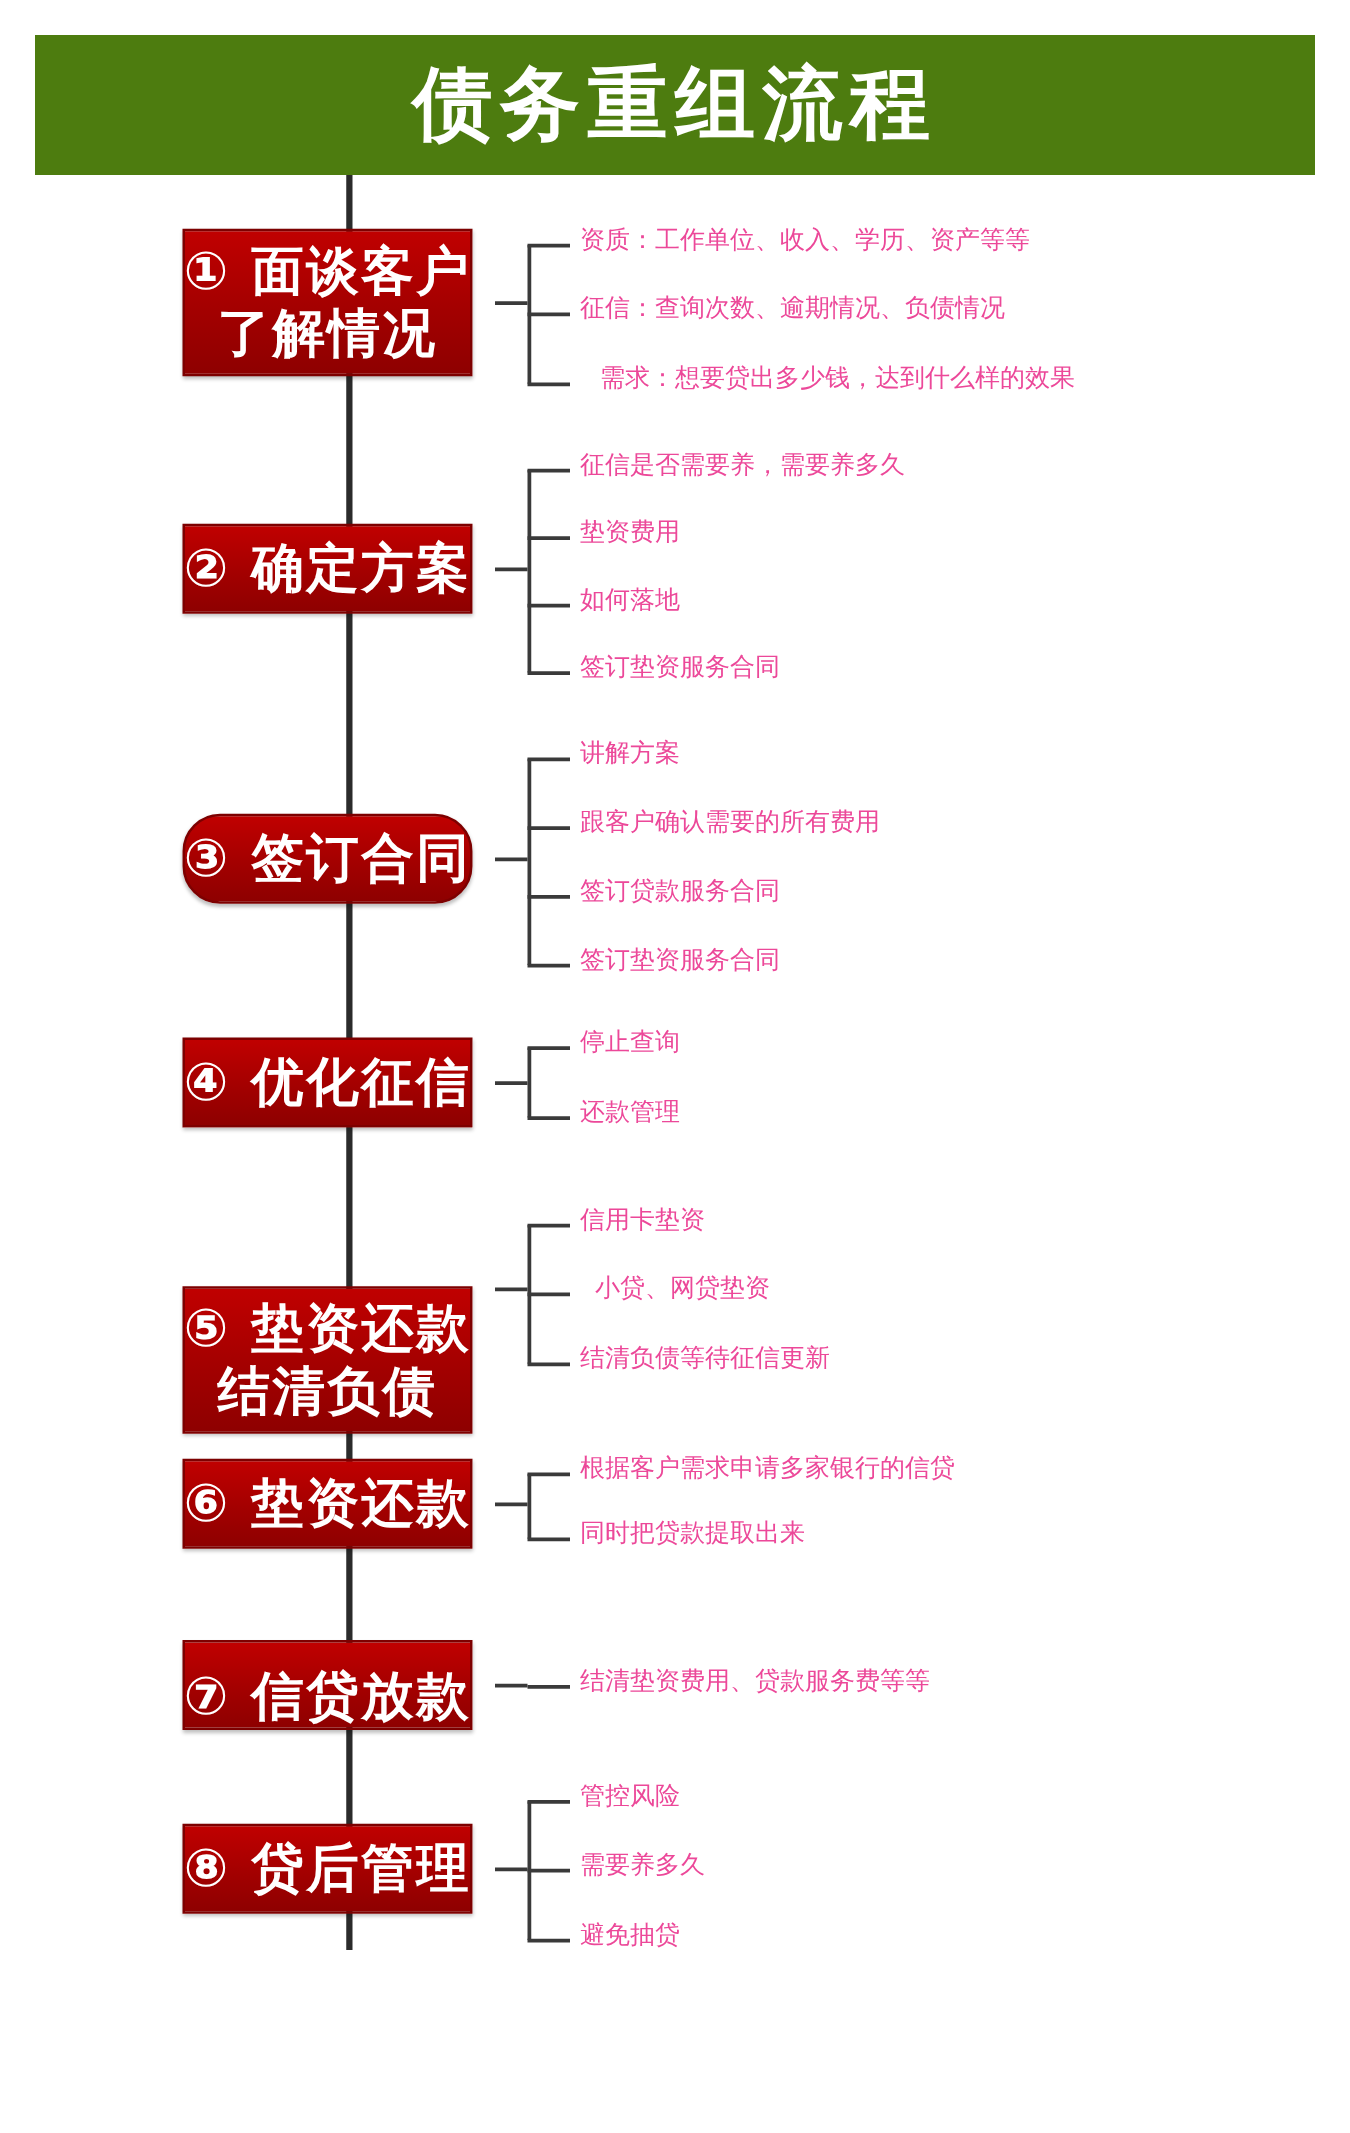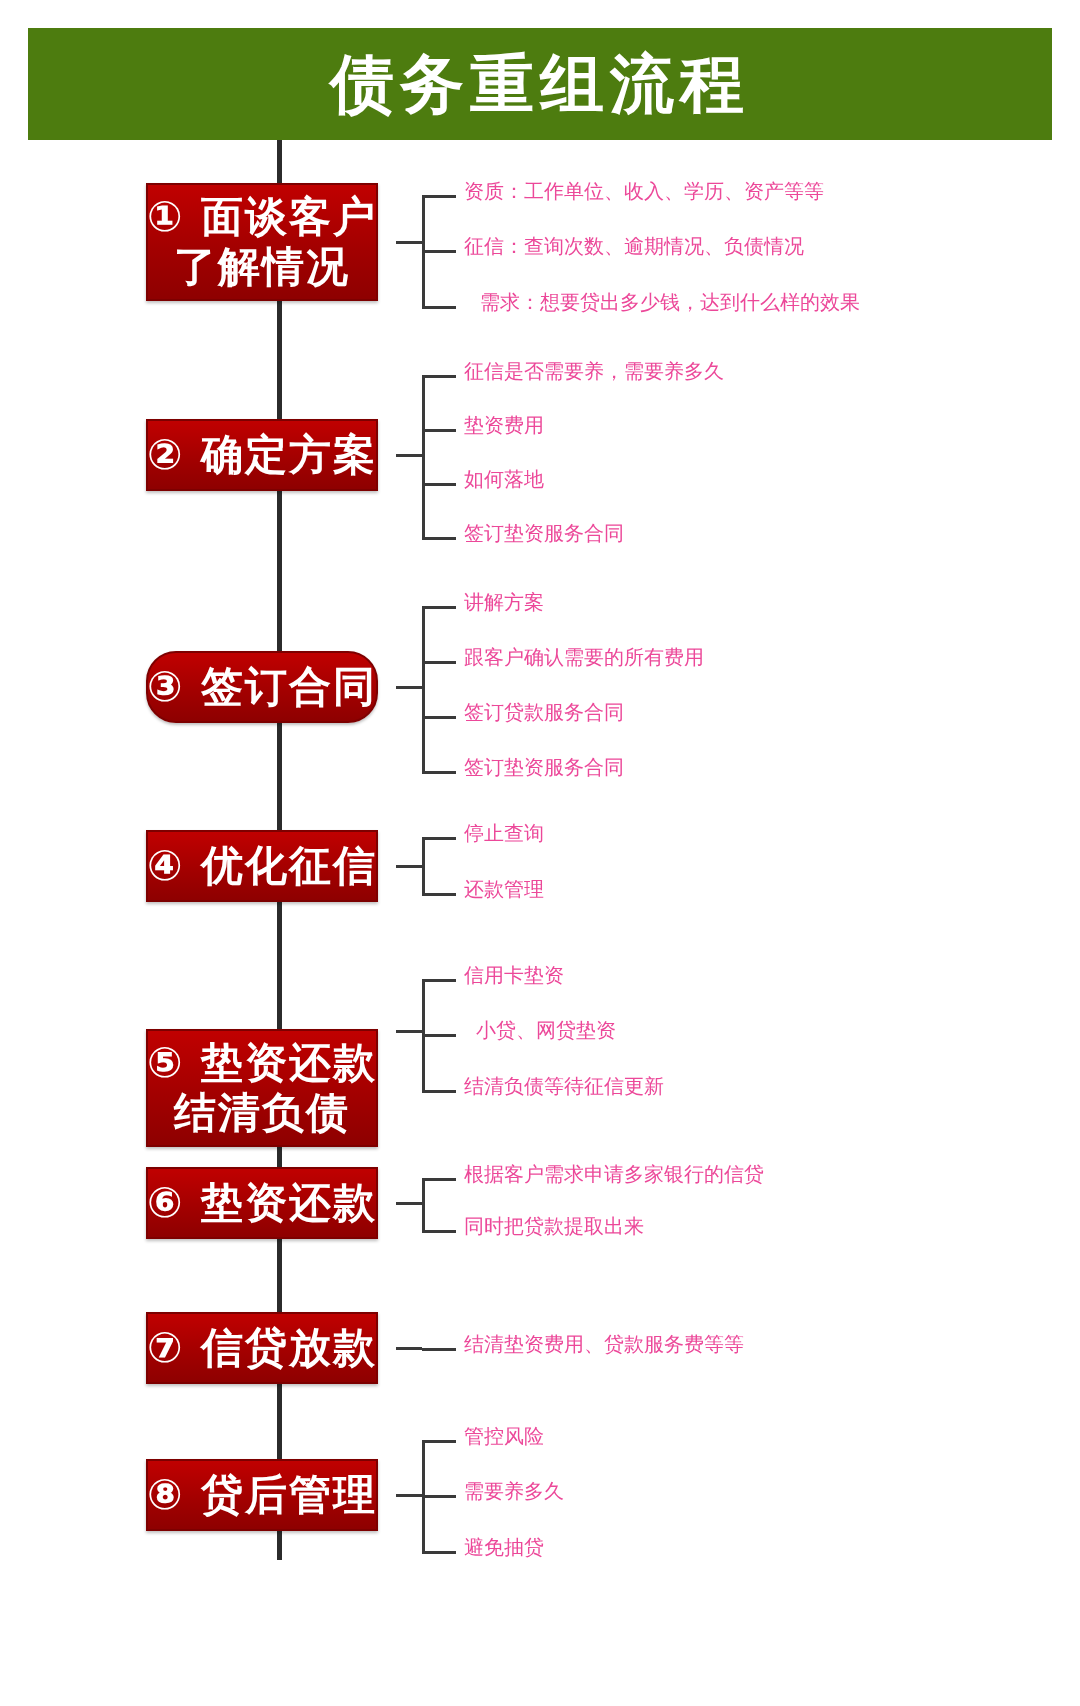--- a/index.html
+++ b/index.html
@@ -186,21 +186,21 @@
         <span class="lbl-line">⑥ 垫资还款</span>
       </div>
       <div class="bracket-stub" style="left: 396px; top: 1202px; width: 26px;"></div>
       <div class="bracket-v" style="left: 422px; top: 1179px; height: 52px;"></div>
       <div class="item-line" style="left: 422px; top: 1178px; width: 34px;"></div>
       <div class="item-text" style="left: 464px; top: 1164px;">根据客户需求申请多家银行的信贷</div>
       <div class="item-line" style="left: 422px; top: 1230px; width: 34px;"></div>
       <div class="item-text" style="left: 464px; top: 1216px;">同时把贷款提取出来</div>
     </div>
     <div class="step">
-      <div class="step-box" style="top: 1312px; height: 72px;">
+      <div class="step-box" style="top: 1312px; height: 72px; justify-content: flex-end;">
         <span class="lbl-line">⑦ 信贷放款</span>
       </div>
       <div class="bracket-stub" style="left: 396px; top: 1347px; width: 26px;"></div>
       <div class="item-line" style="left: 422px; top: 1348px; width: 34px;"></div>
       <div class="item-text" style="left: 464px; top: 1334px;">结清垫资费用、贷款服务费等等</div>
     </div>
     <div class="step">
       <div class="step-box" style="top: 1459px; height: 72px;">
         <span class="lbl-line">⑧ 贷后管理</span>
       </div>

